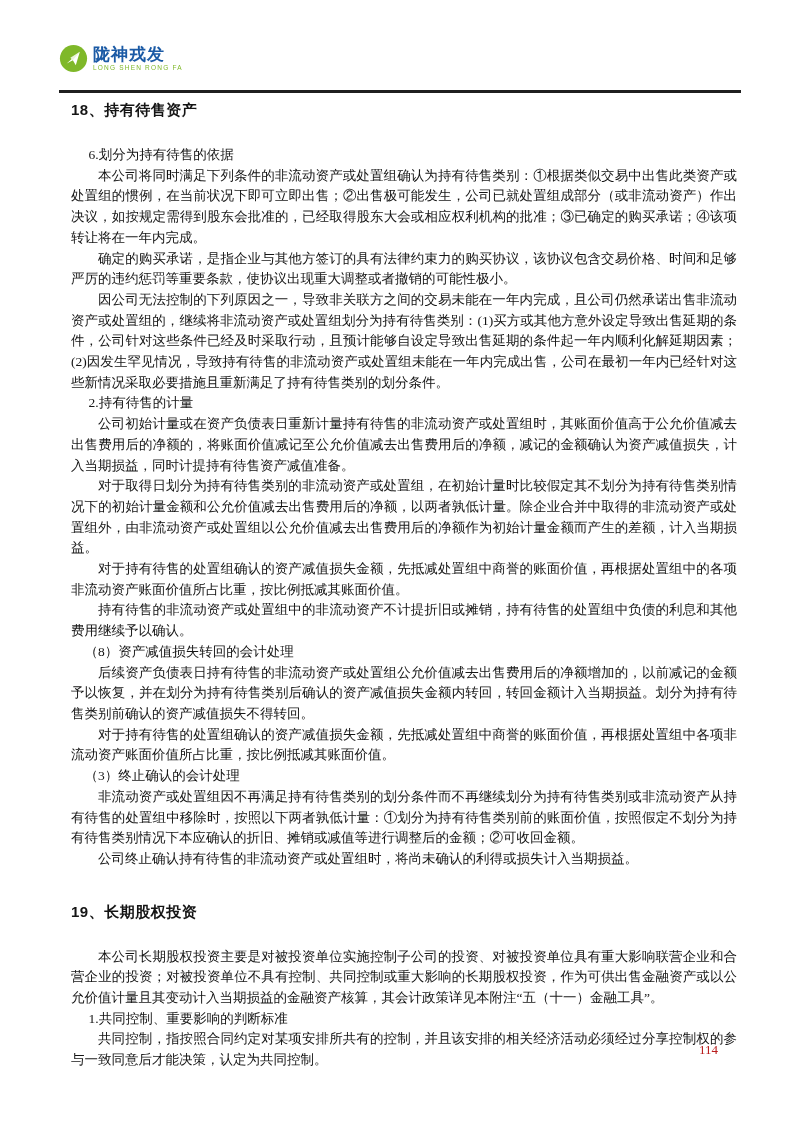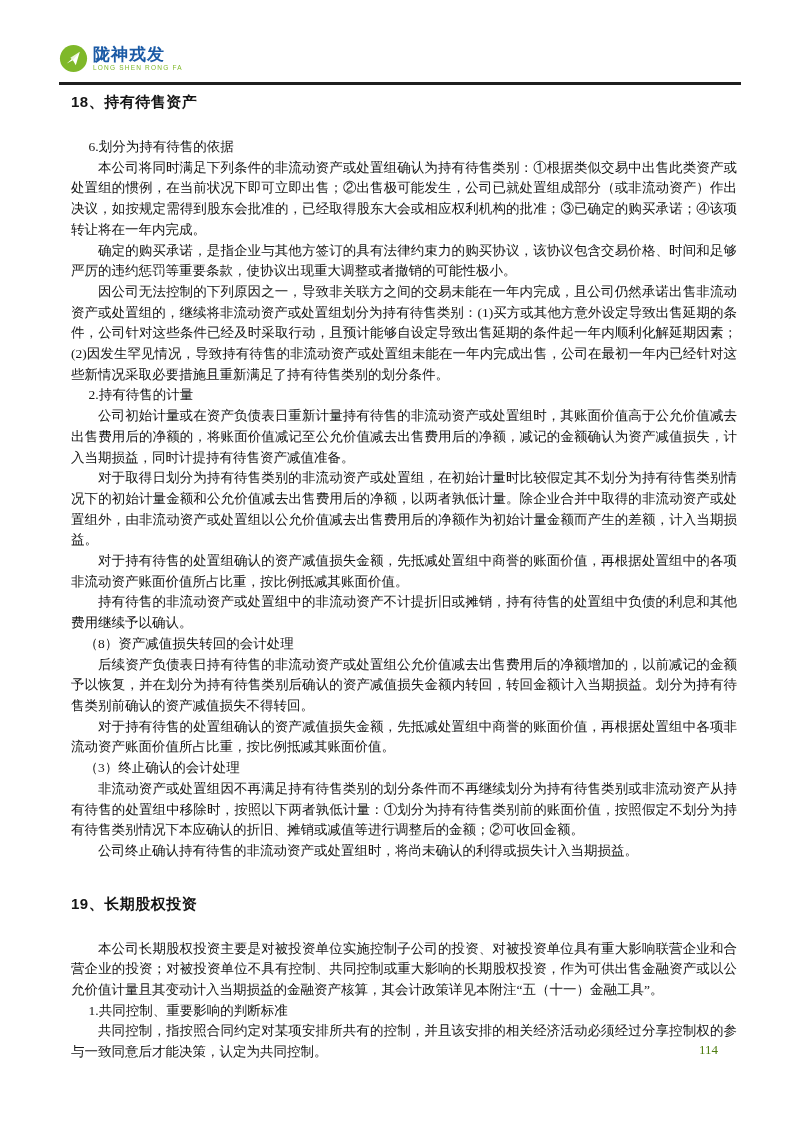--- a/index.html
+++ b/index.html
@@ -5,52 +5,52 @@
   html,body { margin:0; padding:0; background:#ffffff; }
   .page {
     position:relative; width:793px; height:1122px; background:#fff;
     font-family:"Liberation Serif","DejaVu Serif",serif;
     color:#141414; overflow:hidden;
   }
   
   .header {
     position:absolute; left:59px; right:52px; top:44px;
     display:flex; justify-content:space-between; align-items:flex-end;
-    padding-bottom:9px; border-bottom:3px solid #1f1f1f;
+    padding-bottom:17px; border-bottom:3px solid #1f1f1f;
   }
   .logo { display:flex; align-items:center; gap:5px; }
   .logo-badge { width:29px; height:29px; flex:0 0 auto; }
   .logo-textcol { display:flex; flex-direction:column; line-height:1; }
   .logo-cn {
     font-family:"Liberation Sans","DejaVu Sans",sans-serif;
     font-weight:700; font-size:17px; letter-spacing:1px;
   }
   .logo-en {
     font-family:"Liberation Sans","DejaVu Sans",sans-serif;
     font-size:6.5px; letter-spacing:1.2px; margin-top:2px;
   }
   .doc-title { font-size:13.5px; padding-bottom:3px; }
   
   .content { position:absolute; left:71px; top:92px; width:666px; }
   .section-heading {
     font-family:"Liberation Sans","DejaVu Sans",sans-serif;
     font-weight:700; font-size:15px; line-height:20px;
-    margin:0 0 25px 0; letter-spacing:0.5px;
+    margin:8px 0 25px 0; letter-spacing:0.5px;
   }
   .section + .section .section-heading { margin-top:32px; }
   .content p {
     margin:0; font-size:13.5px; line-height:20.7px;
     text-align:justify; text-indent:2em;
   }
   .content p.sub-num   { text-indent:1.3em; }
   .content p.sub-paren { text-indent:1.0em; }
   
   .page-number {
     position:absolute; right:75px; bottom:64px;
-    font-size:13px; color:#4d7c0f;padding-left:20px;
+    font-size:13px; color:#b91c1c;padding-left:20px;
   }
 </style>
 </head>
 <body>
 
 <div class="page">
 
   <div class="header" style="border-bottom-color: rgb(31, 31, 31);">
     <div class="logo">
       <svg class="logo-badge" viewBox="0 0 32 32" aria-hidden="true">

